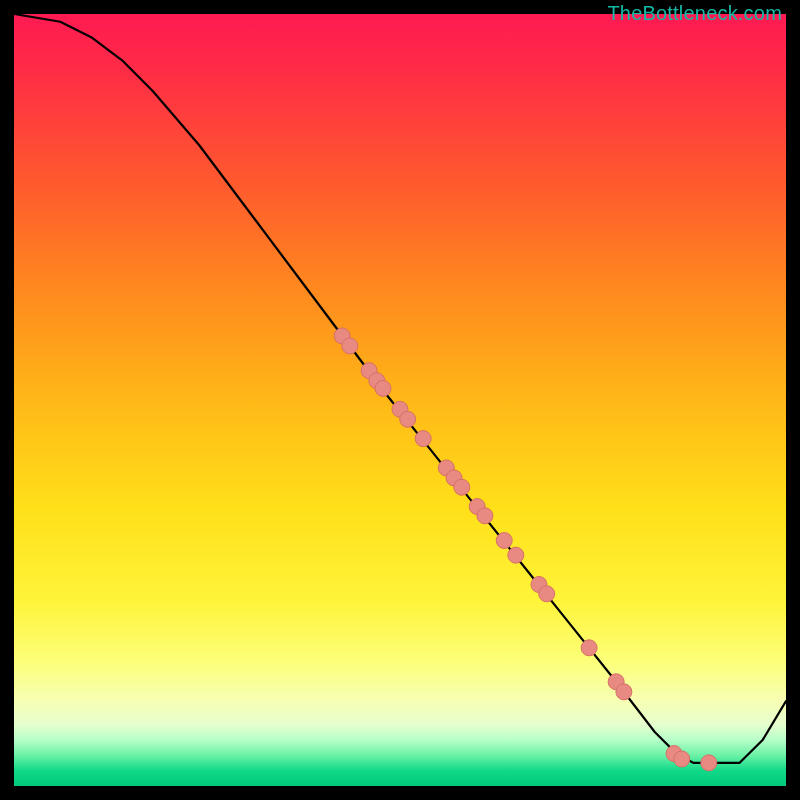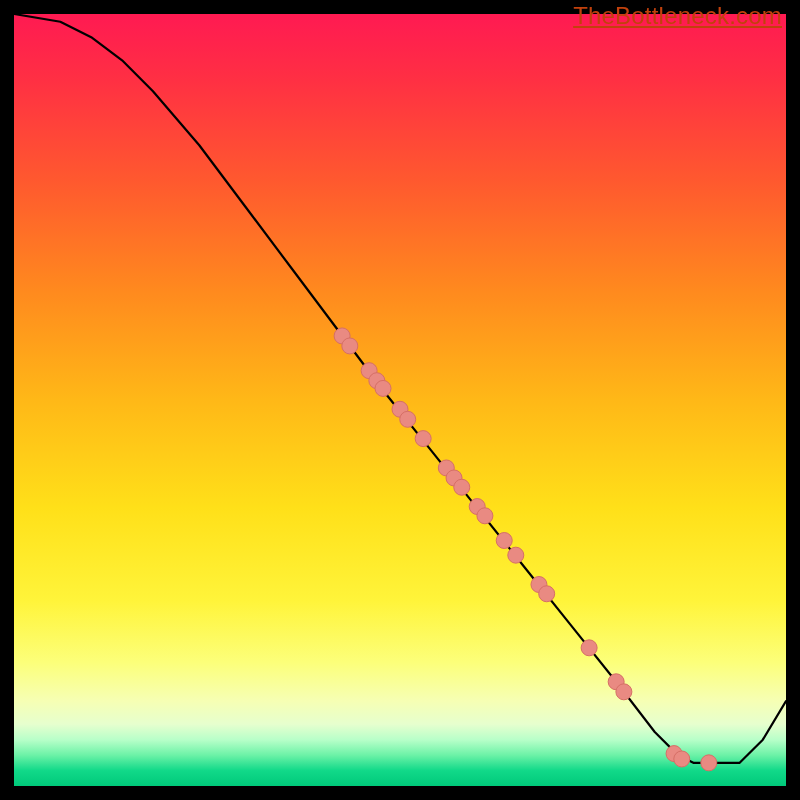--- a/index.html
+++ b/index.html
@@ -49,26 +49,25 @@
     left: 14px;
     top: 14px;
     width: 772px;
     height: 772px;
     pointer-events: none;
   }
   .watermark {
     position: absolute;
     top: 2px;
     right: 18px;
-    color: #c2410c;
-    font-size: 24px;
+    color: #14b8a6;
+    font-size: 20px;
     font-weight: 400;
     letter-spacing: 0.2px;
     user-select: none;
-    text-decoration: underline;
   }
 </style>
 </head>
 <body>
 
 <div class="frame">
   <div class="plot"></div>
 
   <svg class="overlay" viewBox="0 0 772 772" preserveAspectRatio="none">
     <path id="curve-path" fill="none" stroke="#000000" stroke-width="2.2" stroke-linecap="round" stroke-linejoin="round" d="M0.00 0.00 L46.32 7.72 L77.20 23.16 L108.08 46.32 L138.96 77.20 L185.28 131.24 L231.60 193.00 L277.92 254.76 L324.24 316.52 L370.56 378.28 L416.88 436.18 L463.20 494.08 L509.52 551.98 L555.84 609.88 L602.16 667.78 L640.76 717.96 L663.92 741.12 L679.36 748.84 L694.80 748.84 L725.68 748.84 L748.84 725.68 L772.00 687.08"></path>

